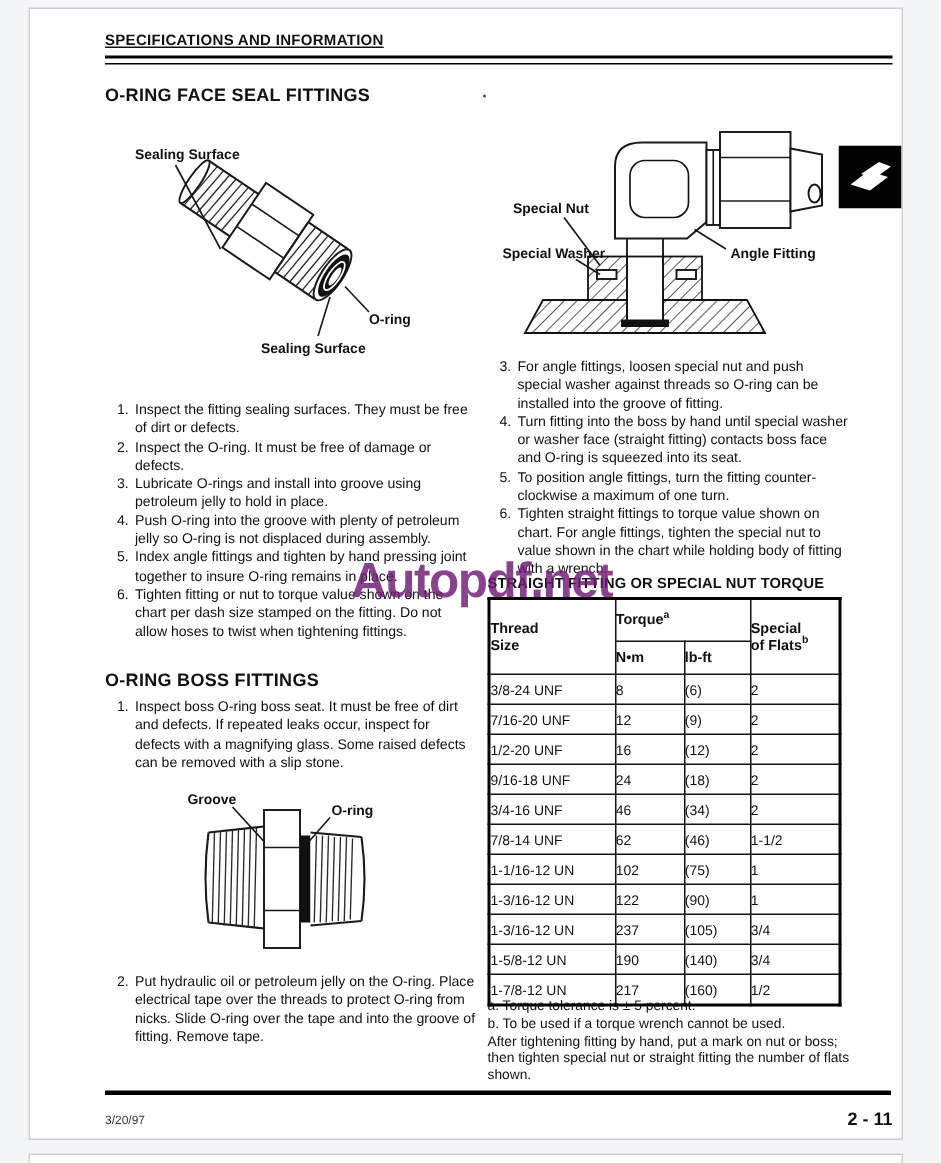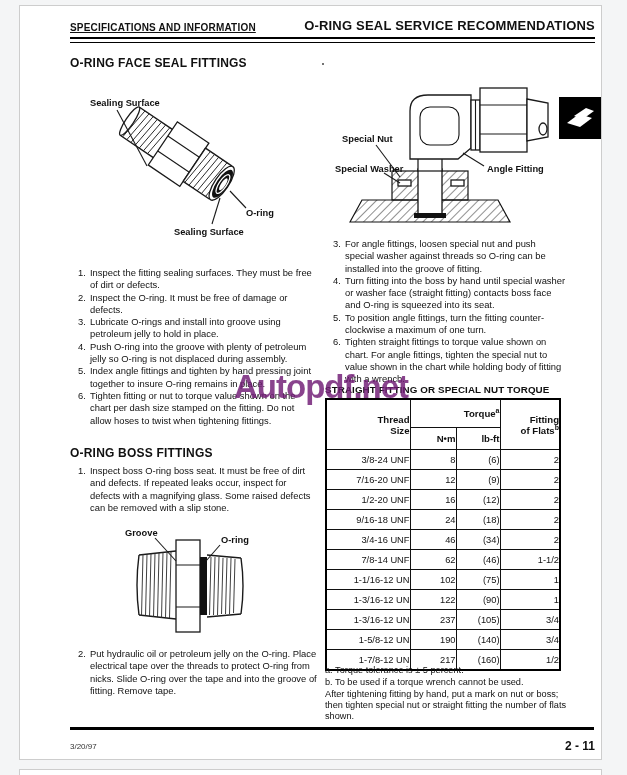--- a/index.html
+++ b/index.html
@@ -21,21 +21,21 @@
   .step{display:flex;font-size:9.4px;line-height:12.3px;}
   .step .num{flex:none;width:12px;}
   .step .txt{flex:1;}
   .steps-left{left:78px;top:267px;width:238px;}
   .steps-right{left:333px;top:238px;width:234px;}
   .steps-boss1{left:78px;top:465px;width:240px;}
   .steps-boss2{left:78px;top:648px;width:244px;}
 
   .tbl-title{left:325px;top:384px;font-size:9.8px;font-weight:bold;white-space:nowrap;letter-spacing:.1px;}
   table.torque{left:325px;top:398px;border-collapse:collapse;table-layout:fixed;width:234px;border:2px solid #000;}
-  table.torque td{border:1px solid #111;text-align:right;vertical-align:middle;padding:0;font-size:9.3px;}
+  table.torque td{border:1px solid #111;text-align:left;vertical-align:middle;padding:0;font-size:9.3px;}
   table.torque td.th{font-weight:bold;font-size:9.6px;line-height:11px;}
   table.torque sup{font-size:7px;vertical-align:super;line-height:0;}
   tr.hrow1 td{height:27px;}
   tr.hrow2 td{height:21px;}
   tr.drow td{height:19px;}
 
   .footnotes{left:325px;top:665px;width:242px;font-size:9.2px;line-height:11.3px;}
   .fn-b{margin-top:1px;}
 
   .ftr-rule{left:70px;top:727px;width:524px;height:3px;background:#000;}
@@ -54,21 +54,20 @@
   .thumbtab{left:559px;top:97px;}
 </style>
 </head>
 <body>
 
 <div class="canvas">
   <div class="abs page"></div>
   <div class="abs page-next"></div>
 
   <div class="abs hdr-left">SPECIFICATIONS AND INFORMATION</div>
-  <div class="abs hdr-right">O-RING SEAL SERVICE RECOMMENDATIONS</div>
   <div class="abs hdr-rule"></div>
   <div class="abs speck"></div>
 
   <div class="abs h1 h1-face">O-RING FACE SEAL FITTINGS</div>
 
   <svg class="abs" style="left:70px;top:88px;" width="250" height="162" viewBox="0 0 250 162">
     <g transform="translate(58,32) rotate(34)">
       <rect x="2" y="-17" width="40" height="34" fill="#fff"></rect>
       <ellipse cx="2" cy="0" rx="4" ry="17" class="wfill"></ellipse>
       <path d="M2,-17 L42,-17 M2,17 L42,17" class="thick"></path>
@@ -251,21 +250,21 @@
     <colgroup>
         <col style="width:84px">
         <col style="width:46px">
         <col style="width:44px">
         <col style="width:60px">
       </colgroup>
     <tbody>
         <tr class="hrow1">
       <td class="th" rowspan="2"><span>Thread</span><br><span>Size</span></td>
       <td class="th" colspan="2"><span>Torque</span><sup>a</sup></td>
-      <td class="th" rowspan="2"><span>Fitting</span><br><span>of Flats</span><sup>b</sup></td>
+      <td class="th" rowspan="2"><span>Special</span><br><span>of Flats</span><sup>b</sup></td>
     </tr>
     <tr class="hrow2">
       <td class="th">N•m</td>
       <td class="th">lb-ft</td>
     </tr>
     <tr class="drow">
           <td>3/8-24 UNF</td>
           <td>8</td>
           <td>(6)</td>
           <td>2</td>

